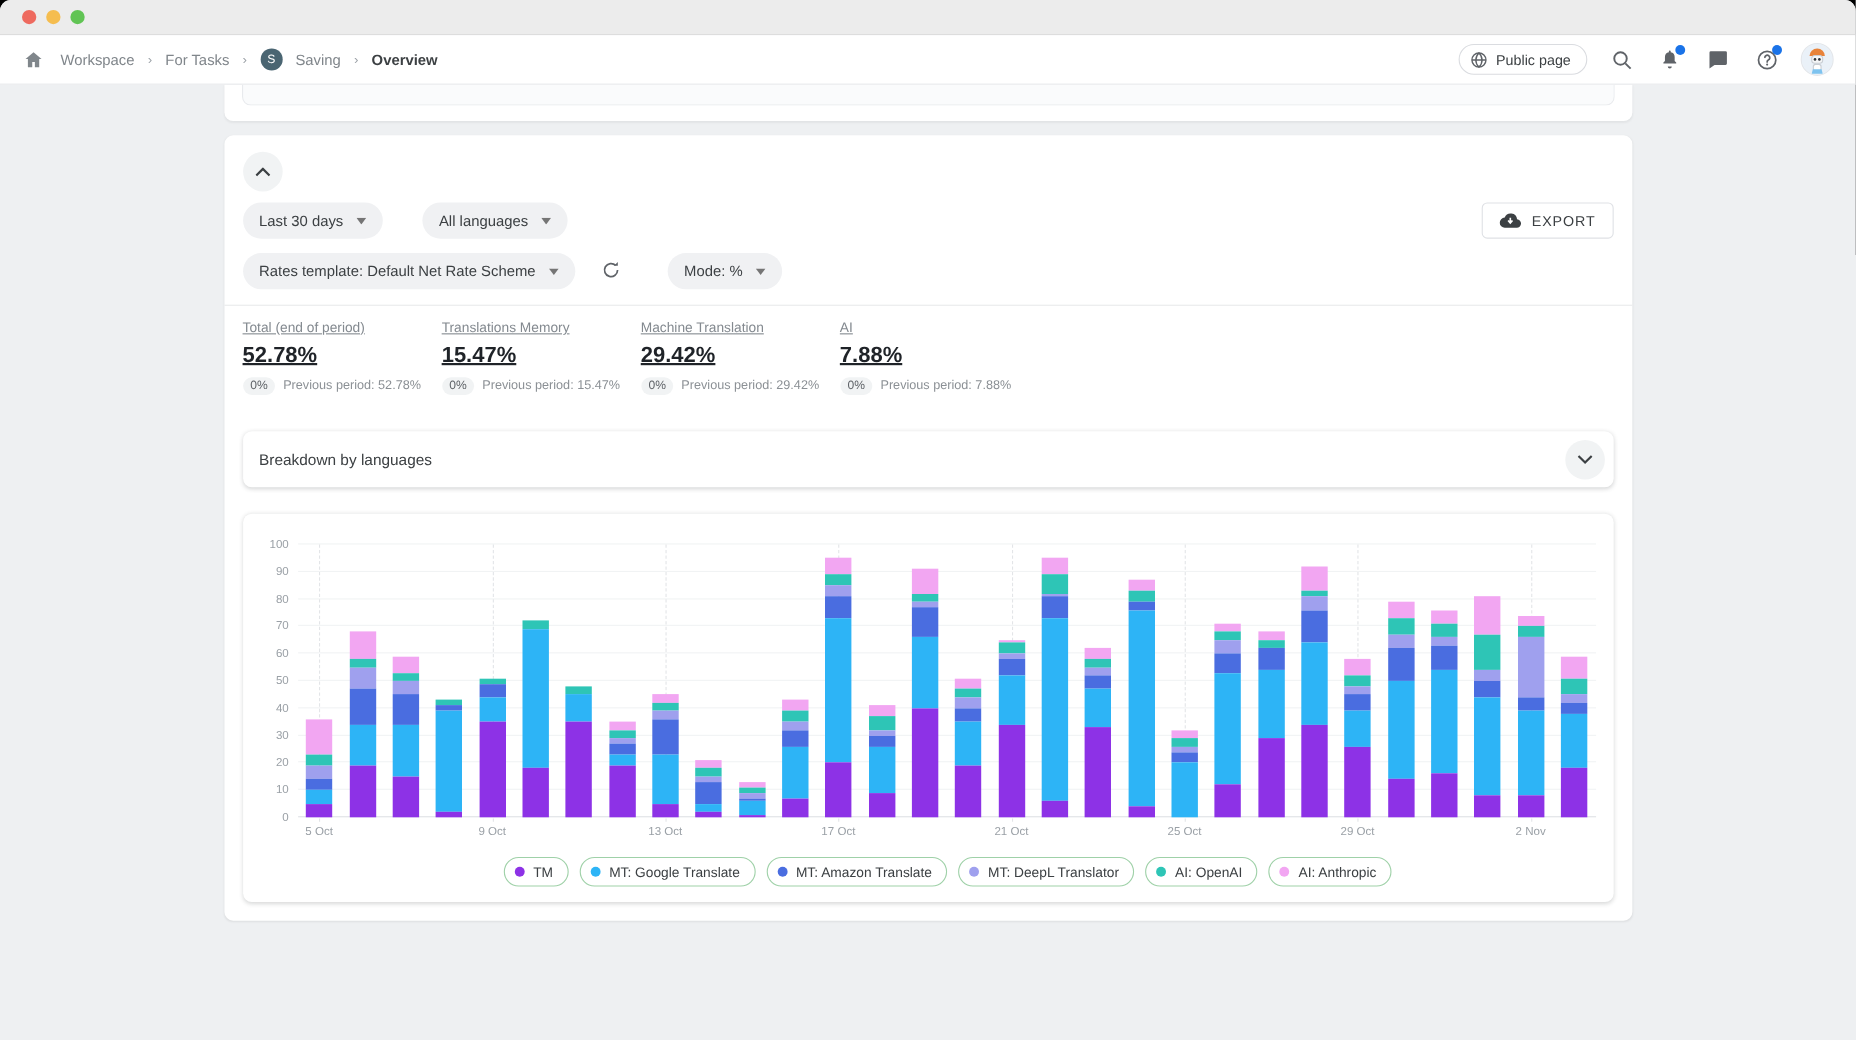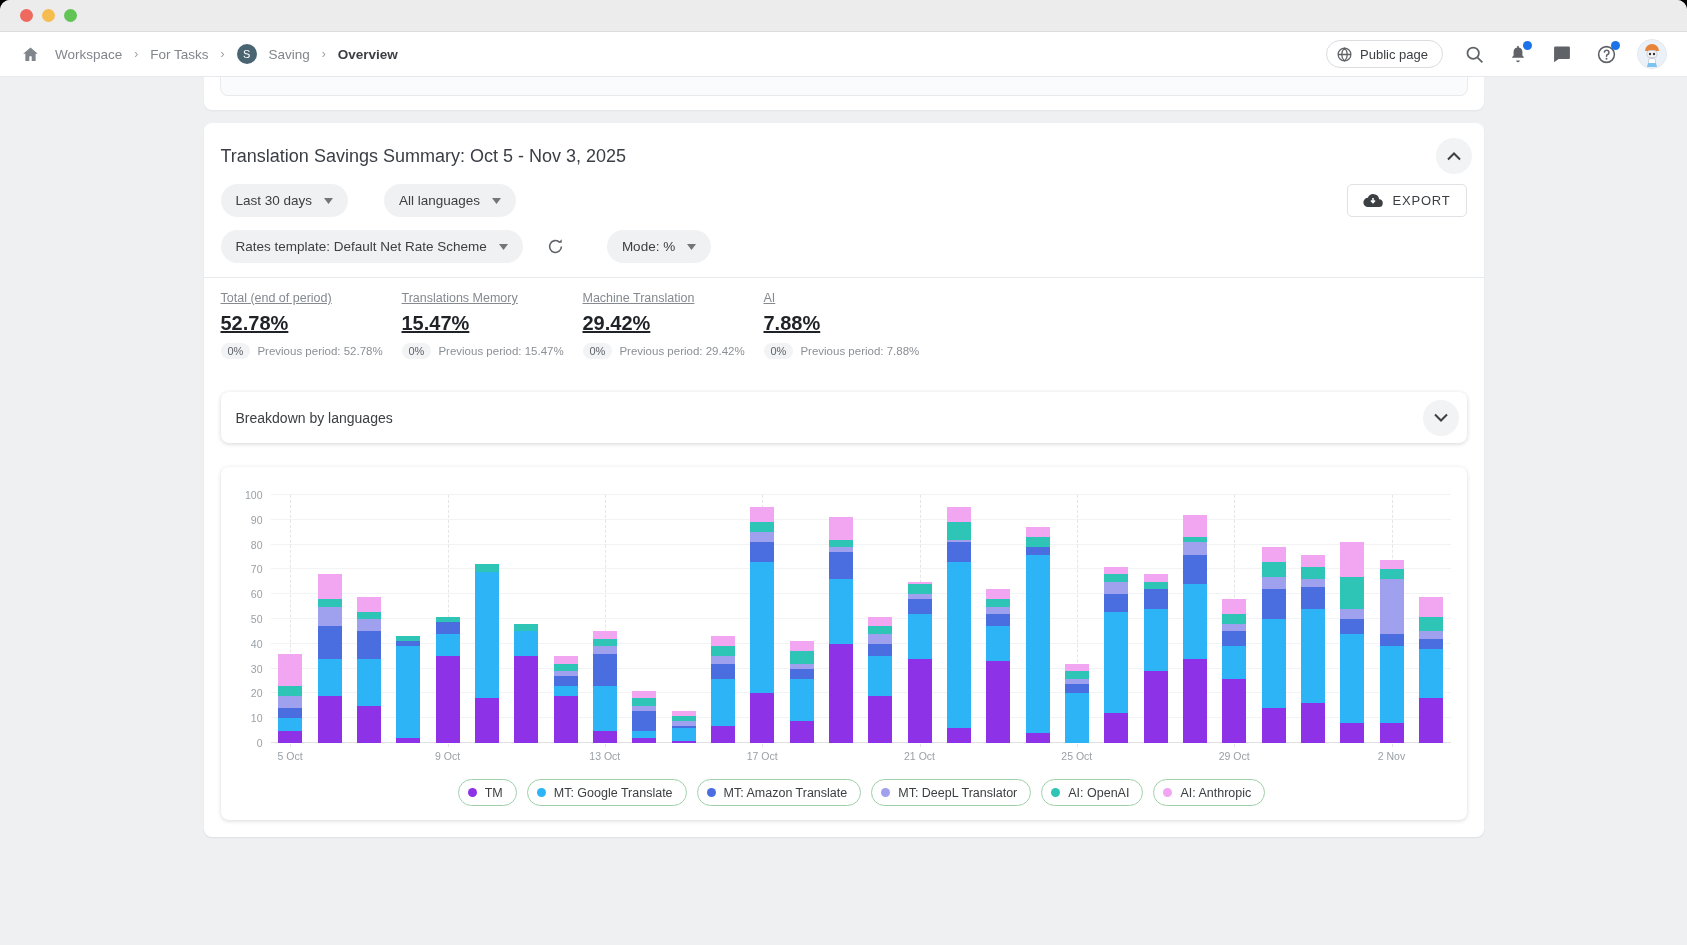--- a/index.html
+++ b/index.html
@@ -28,21 +28,21 @@
   .page { height:868px; overflow:hidden; }
   .container { width:1280px; margin:0 auto; }
   .partial-card { background:#fff; border-radius:0 0 8px 8px; height:33px; box-shadow:0 1px 2px rgba(0,0,0,.05); padding:0 16px; }
   .partial-inner { height:19px; border:1px solid #e8eaed; border-top:none; border-radius:0 0 8px 8px; background:#fafbfc; }
 
   .main-card { margin-top:13px; background:#fff; border-radius:8px; box-shadow:0 1px 2px rgba(0,0,0,.07); padding-bottom:17px; }
   .card-header { display:flex; align-items:center; justify-content:space-between; padding:15px 12px 2px 17px; }
   .card-title { font-size:18px; font-weight:500; color:#3a3f45; }
   .chev-circle { width:36px; height:36px; border-radius:50%; background:#f1f3f4; display:flex; align-items:center; justify-content:center; color:#3c4043; cursor:pointer; border:none; flex:none; }
 
-  .filters-row { display:flex; align-items:center; margin:8px 17px 0; }
+  .filters-row { display:flex; align-items:flex-start; margin:8px 17px 0; }
   .pill { display:flex; align-items:center; gap:12px; height:33px; padding:0 15px; background:#f0f1f3; border-radius:17px; font-size:13.5px; color:#3c4043; cursor:pointer; border:none; }
   .pill + .pill { margin-left:36px; }
   .export-btn { margin-left:auto; display:flex; align-items:center; gap:9px; height:33px; padding:0 15px; background:#fff; border:1px solid #dfe1e5; border-radius:5px; font-size:13px; font-weight:500; letter-spacing:.8px; color:#3c4043; cursor:pointer; }
   .refresh-btn { margin-left:18px; width:30px; height:30px; display:flex; align-items:center; justify-content:center; color:#5f6368; cursor:pointer; background:none; border:none; }
   .mode-wrap { margin-left:36px; }
   .divider { margin:14px 0 0; border-top:1px solid #e9eaec; }
 
   .collapse-card { margin:17px 17px 0; height:51px; background:#fff; border-radius:8px; box-shadow:0 1px 4px rgba(60,64,67,.22); display:flex; align-items:center; justify-content:space-between; padding:0 8px 0 15px; }
   .collapse-title { font-size:14px; color:#3c4043; }
 
@@ -151,21 +151,20 @@
   <div class="page">
     <div class="container">
 
       <div class="partial-card">
         <div class="partial-inner"></div>
       </div>
 
       <div class="main-card">
 
         <div class="card-header">
-          <div class="card-title">Translation Savings Summary: Oct 5 - Nov 3, 2025</div>
           <button class="chev-circle">
             <span>
               <svg width="14" height="9" viewBox="0 0 14 9" fill="none" stroke="currentColor" stroke-width="2">
                   <path d="m1 7.5 6-6 6 6"></path>
                 </svg>
             </span>
           </button>
         </div>
 
         <div class="filters-row">

